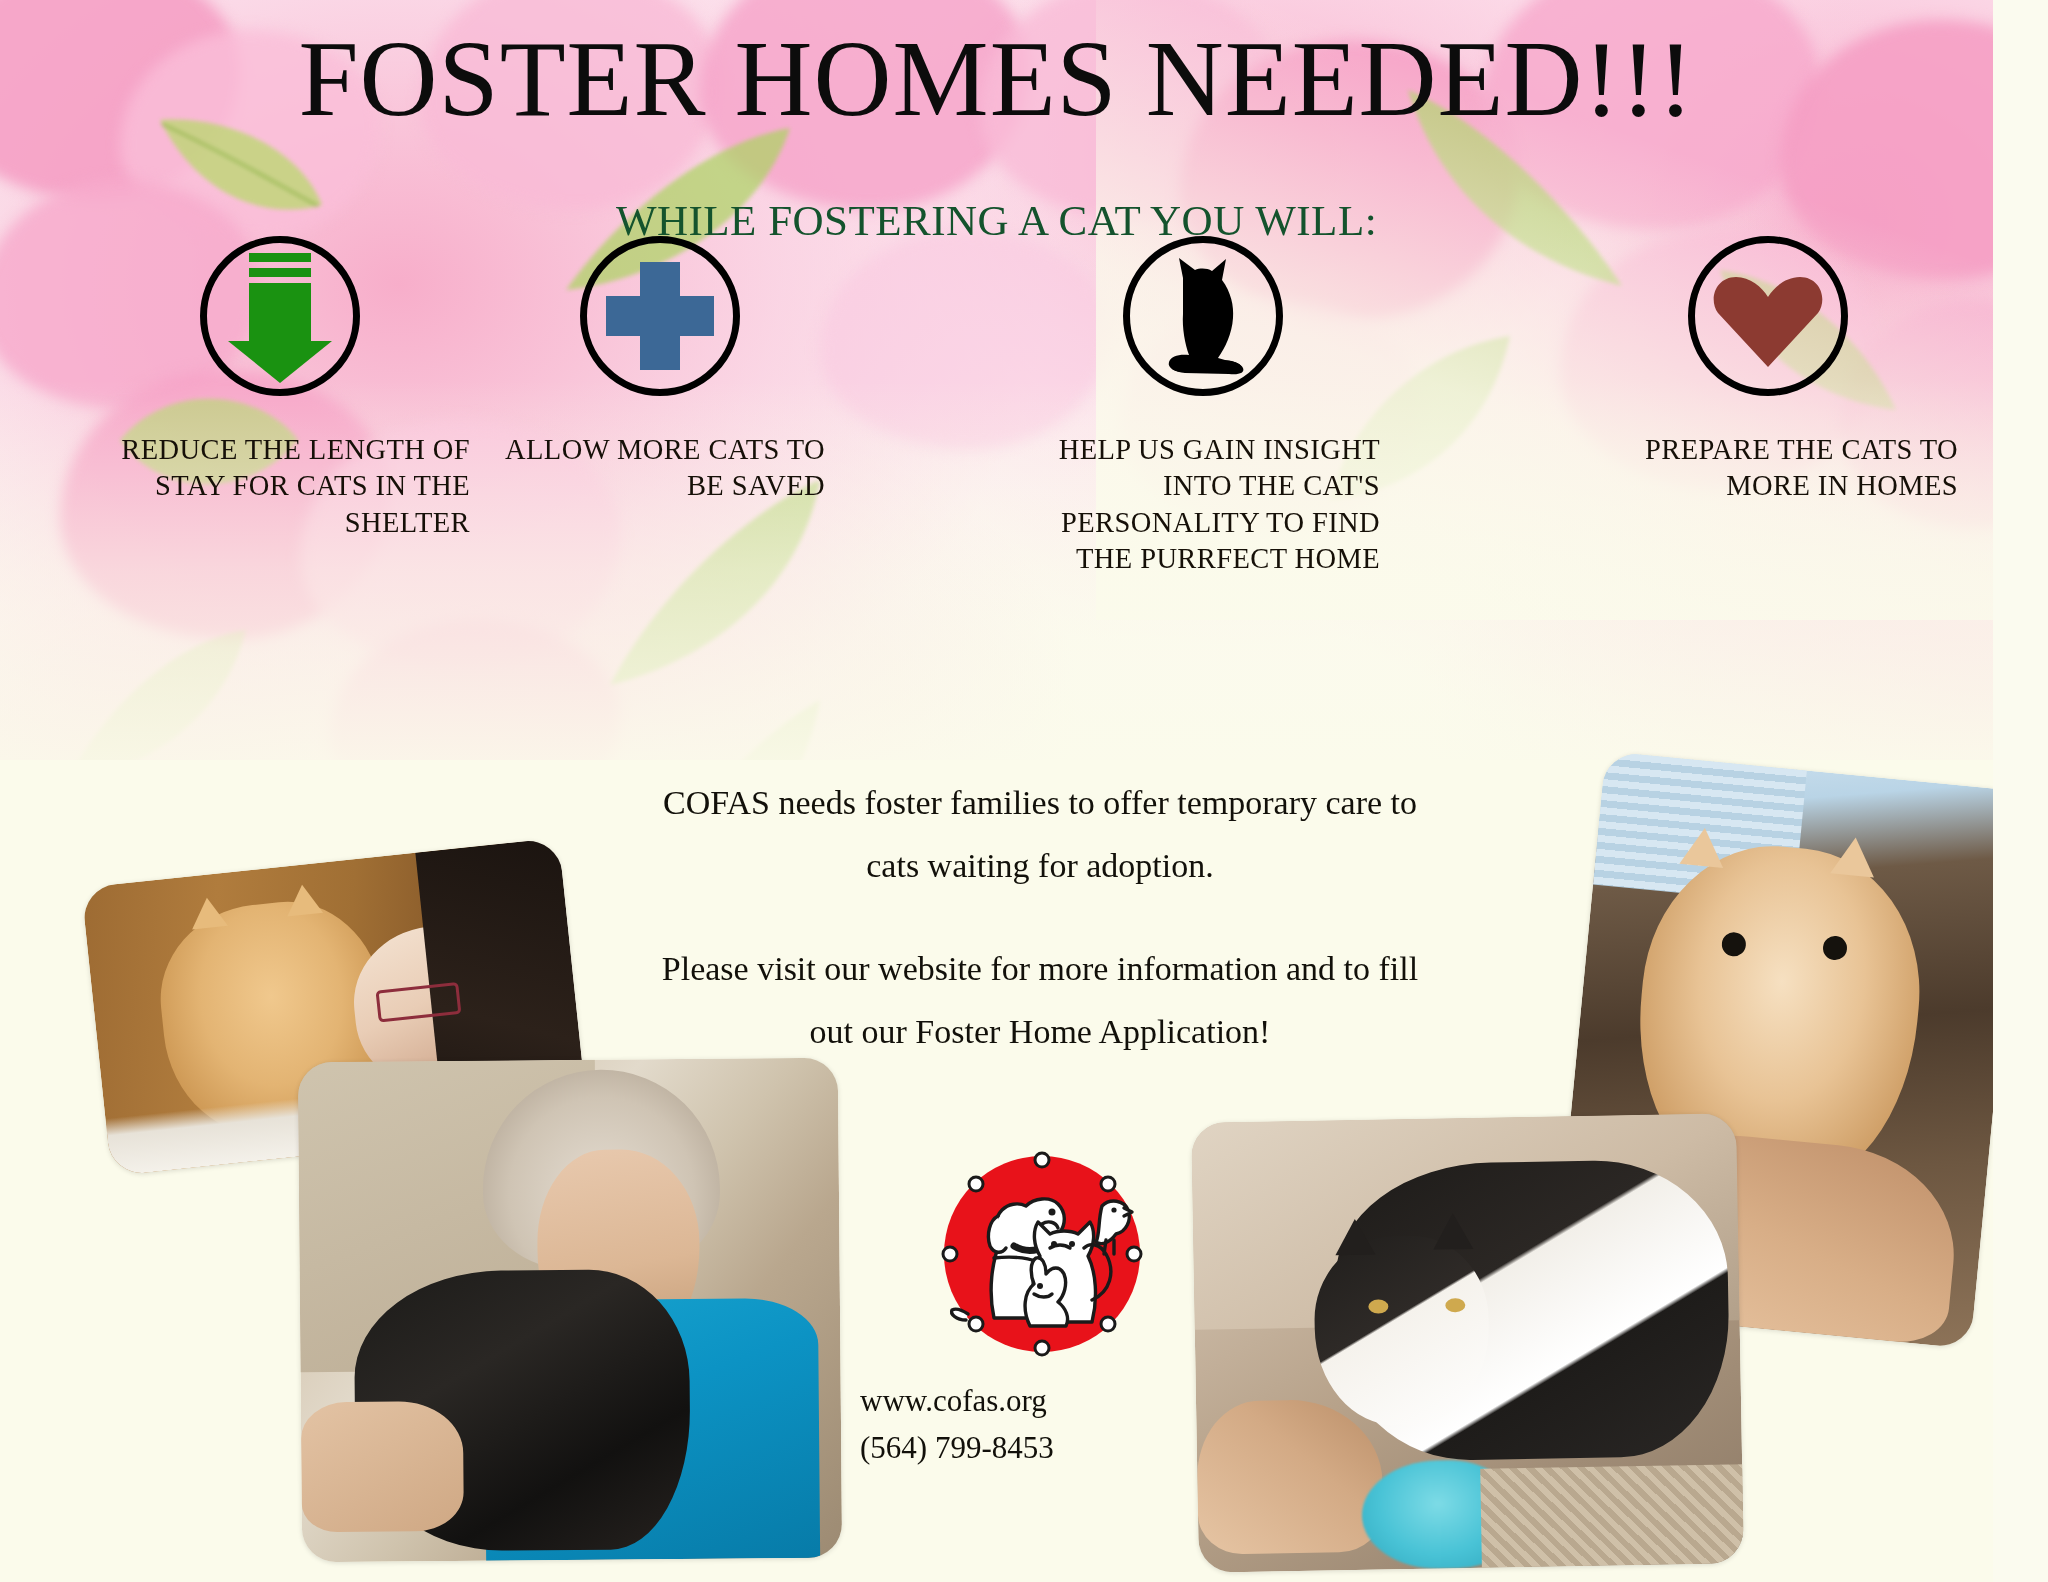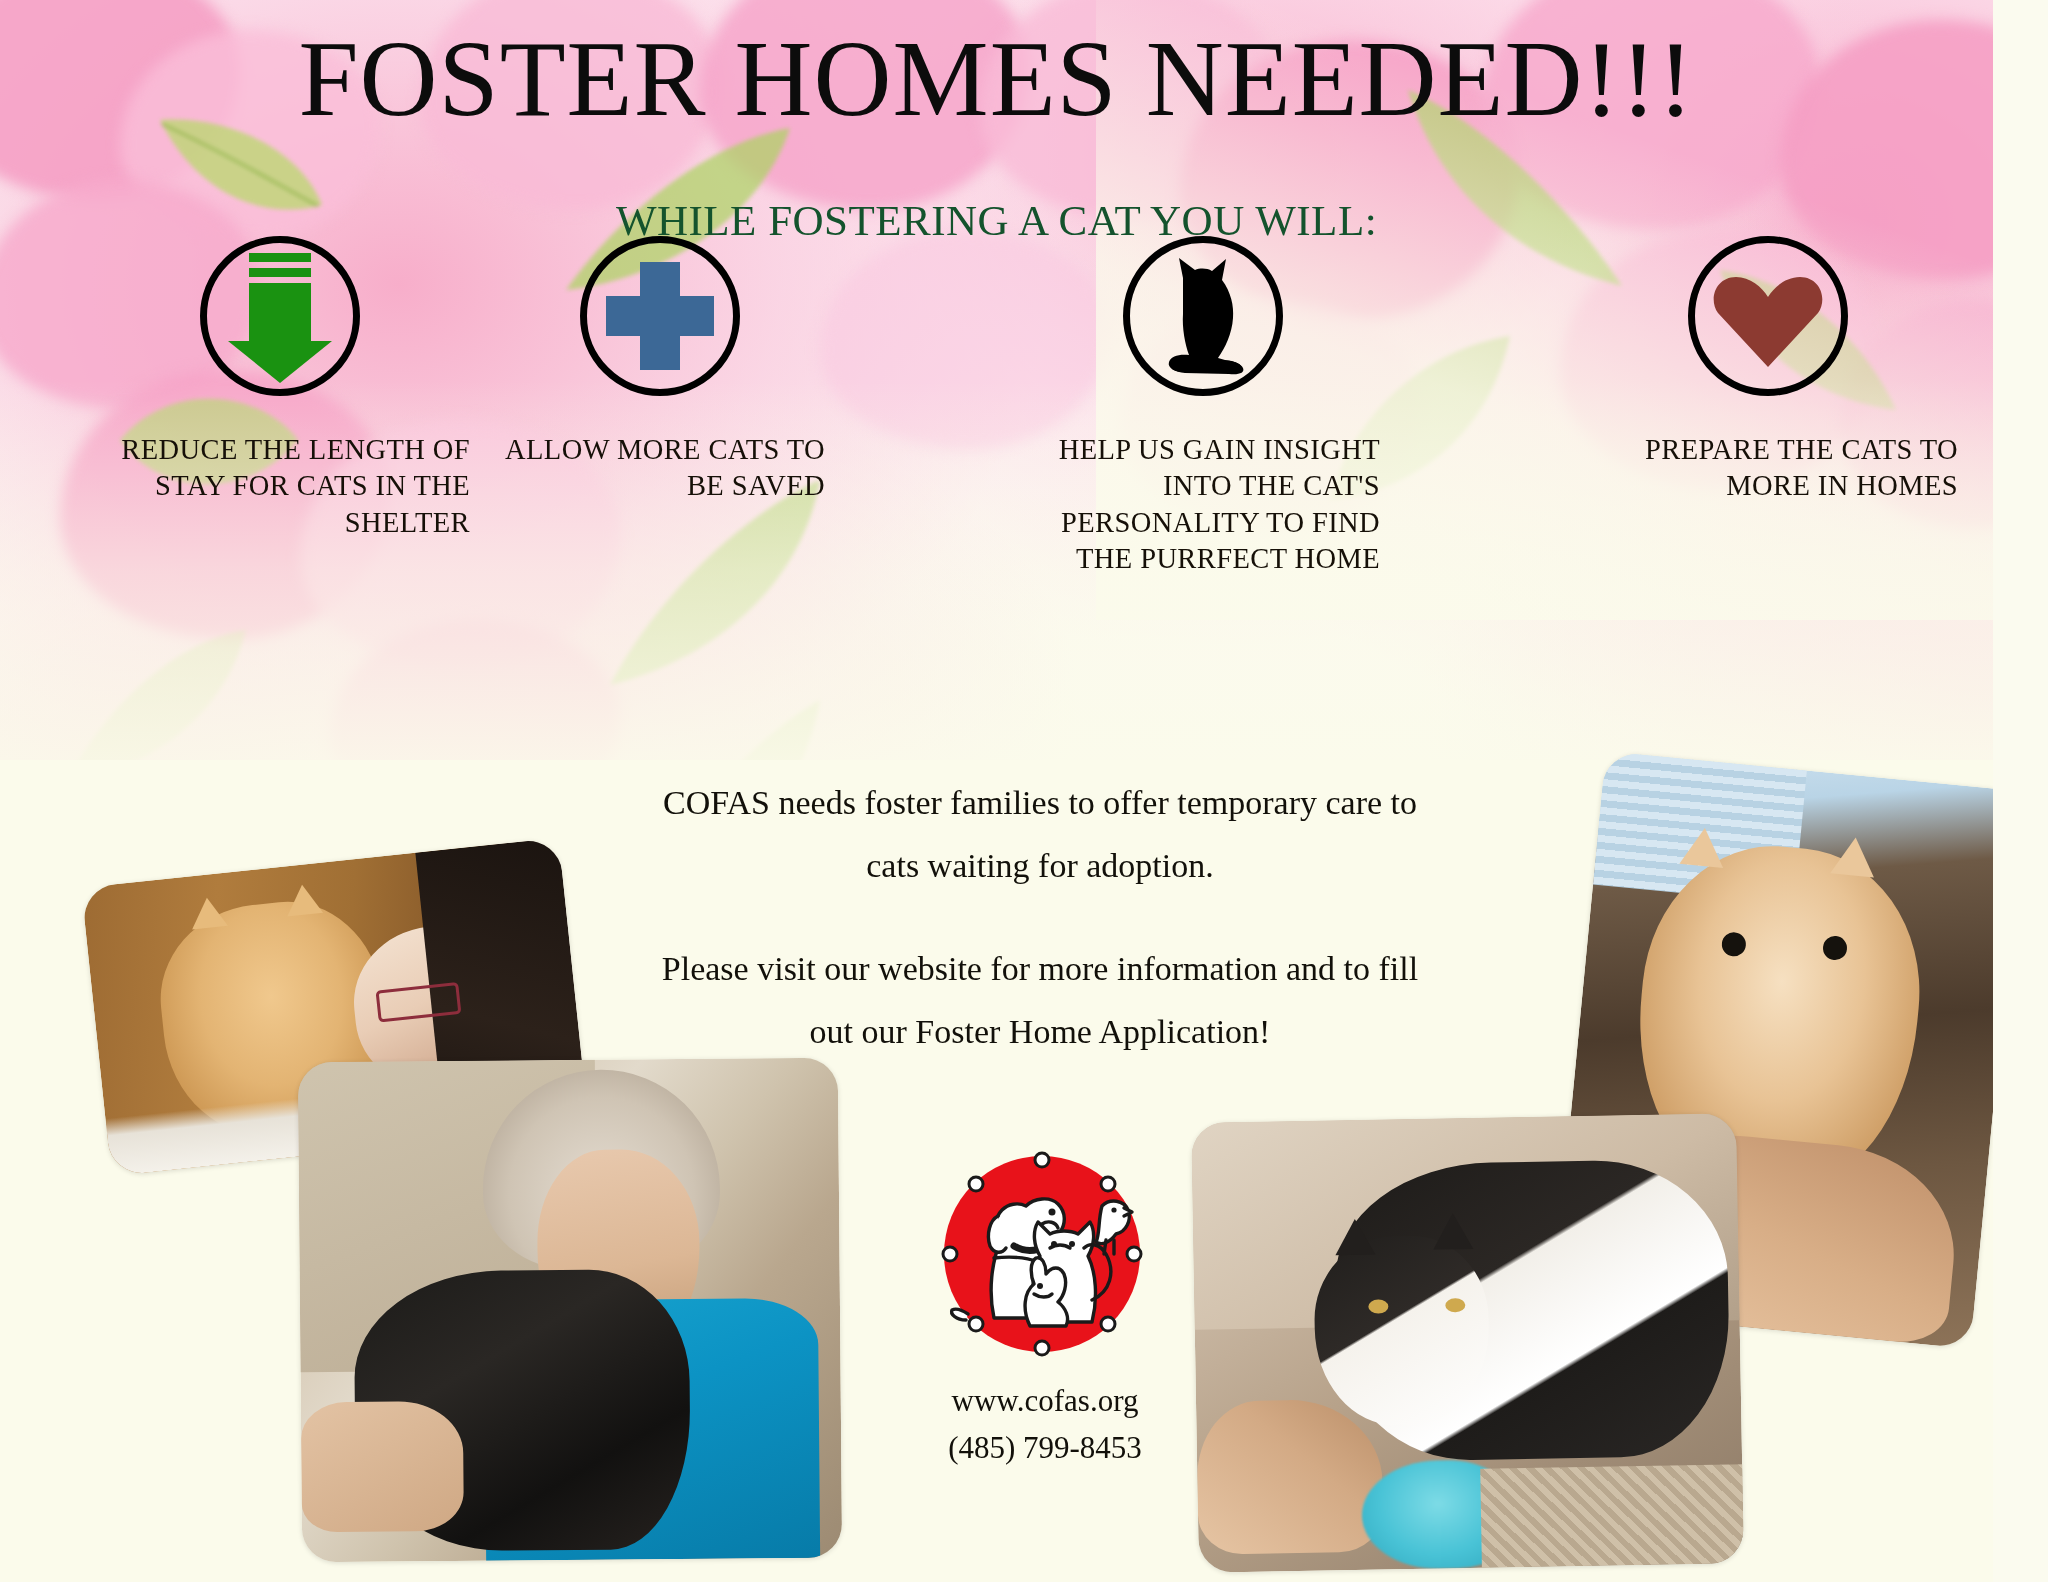--- a/index.html
+++ b/index.html
@@ -144,21 +144,21 @@
     background:linear-gradient(40deg,#e6c5a4 0%,#d3aa85 60%,#bb8f69 100%);
     border-radius:34% 50% 24% 24%/50% 54% 26% 26%;}
   .pt-feather{position:absolute;left:30%;bottom:0;width:28%;height:24%;
     background:radial-gradient(ellipse at 50% 40%, #7ddbe6 0%, #49c3d6 55%, #2fa7bd 100%);
     border-radius:54% 46% 40% 54%;filter:blur(1px);}
   .pt-blanket{position:absolute;left:52%;bottom:0;width:50%;height:22%;
     background:repeating-linear-gradient(45deg,#cfc0a8 0 6px,#b9a88f 6px 12px);}
 
   
   .logo{position:absolute;left:938px;top:1150px;width:208px;height:208px;}
-  .contact{position:absolute;left:860px;top:1378px;width:370px;text-align:center;
+  .contact{position:absolute;left:860px;top:1378px;width:370px;
     font-size:31px;line-height:1.5;color:#12100a;}
   .contact div{white-space:nowrap;}
 </style>
 </head>
 <body>
 
 <div class="poster">
 
   <div class="bg">
     <div class="bg-base"></div>
@@ -357,16 +357,16 @@
       <path d="M168,90 L166,104 M176,90 L176,104" fill="none"></path>
 
       <path d="M92,176 C84,160 86,142 96,134 C92,124 92,112 98,108 C104,106 108,114 108,124 C114,116 122,116 126,124 C130,134 126,146 120,152 C128,158 132,168 128,176 Z"></path>
       <circle cx="102" cy="136" r="3" fill="#1a1a1a" stroke="none"></circle>
       <path d="M96,144 C102,148 110,148 114,144" fill="none"></path>
     </g>
   </svg>
 
   <div class="contact">
     <div>www.cofas.org</div>
-    <div>(485) 799-8453</div>
+    <div>(564) 799-8453</div>
   </div>
 
 </div>
 
 </body></html>

